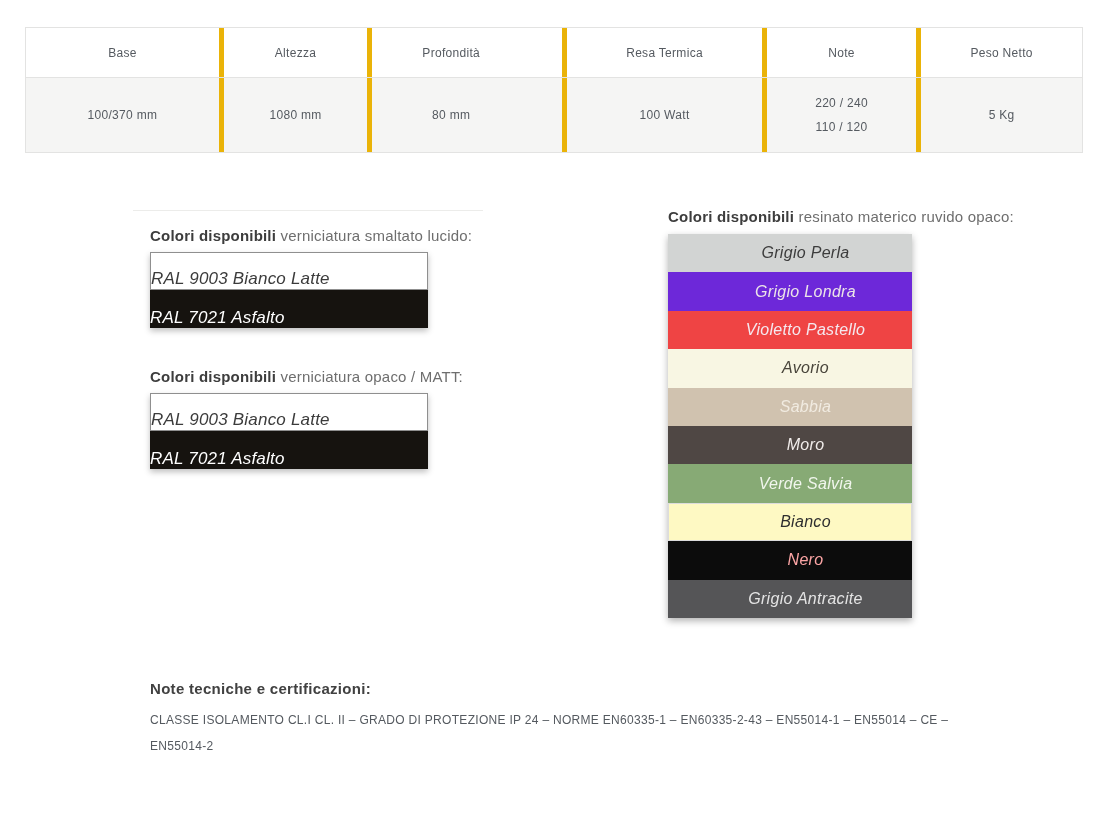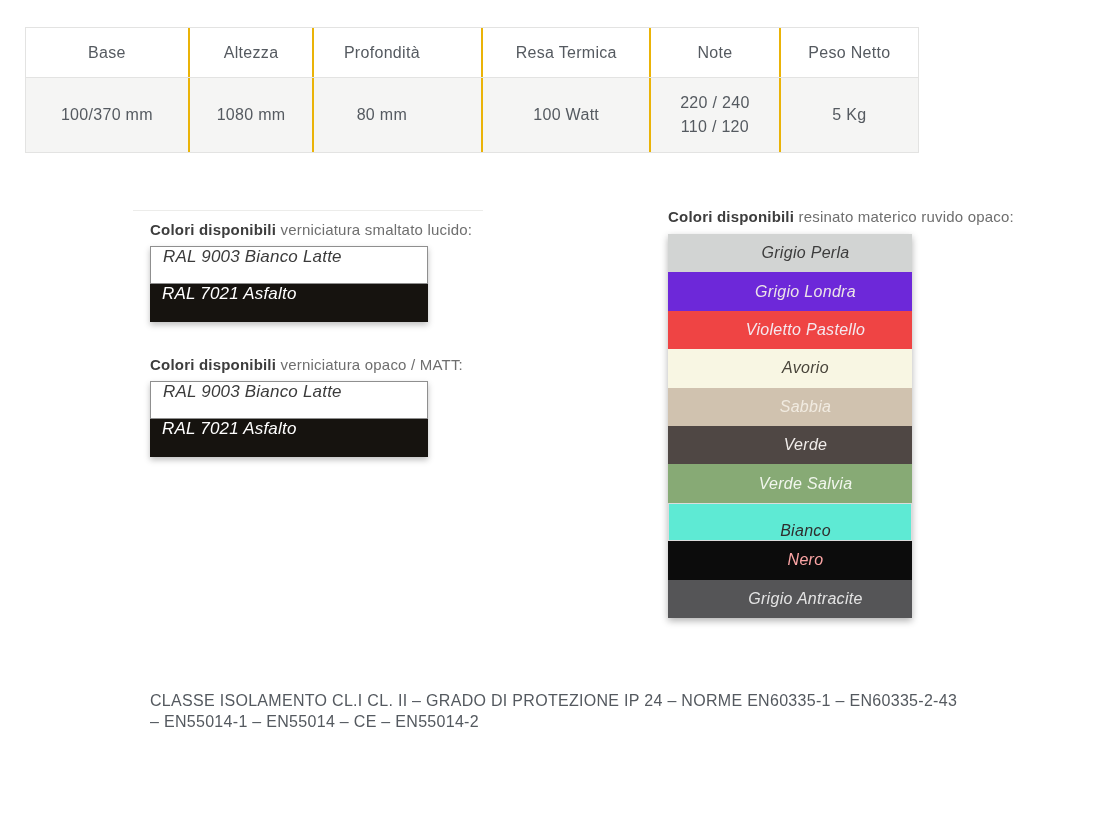--- a/index.html
+++ b/index.html
@@ -1,60 +1,60 @@
 <!DOCTYPE html>
 <html><head>
 <meta charset="utf-8">
 <style>
   * { margin:0; padding:0; box-sizing:border-box; }
   html,body { width:1118px; height:818px; background:#ffffff;
     font-family:"Liberation Sans", sans-serif; color:#54595f; overflow:hidden; }
 
   
-  .spec-table { position:absolute; left:25px; top:27px; width:894px;
-    border:1px solid #e3e3e2; font-size:16px; letter-spacing:.3px; }
+  .spec-table { position:absolute; left:25px; top:27px; width:1058px;
+    border:1px solid #e3e3e2; font-size:12px; letter-spacing:.3px; }
   .spec-row { display:flex; }
   .spec-row.head { background:#ffffff; border-bottom:1px solid #e3e3e2; }
   .spec-row.vals { background:#f5f5f4; }
   .spec-cell { display:flex; align-items:center; justify-content:center;
-    text-align:center; border-left:2px solid #eab308; color:#555a60; }
+    text-align:center; border-left:5px solid #eab308; color:#555a60; }
   .spec-cell:first-child { border-left:none; }
   .head .spec-cell { height:49px; }
   .vals .spec-cell { height:74px; }
   .spec-value { white-space:pre-line; line-height:24px; }
   .c0{width:199px;} .c1{width:153px;} .c2{width:168px;}
   .c3{width:206px;margin-left:32px;} .c4{width:159px;} .c5{width:171px;}
 
   
   .sec-title { font-size:15px; color:#6e6e6e; letter-spacing:.2px; white-space:nowrap; }
   .sec-title b { color:#3d3d3d; font-weight:700; }
 
   
   .left-col { position:absolute; left:133px; top:210px; width:350px;
     border-top:1px solid #ececea; }
   .left-inner { padding-left:17px; }
-  .left-inner .sec-title { margin-top:10px; }
+  .left-inner .sec-title { margin-top:16px; }
   .ral-group { width:278px; margin-top:8px; box-shadow:0 3px 6px rgba(0,0,0,.25); }
-  .ral-swatch { height:38px; display:flex; align-items:flex-start;
-    padding-left:12px; font-size:17px; font-style:italic; letter-spacing:.2px; }
+  .ral-swatch { height:38px; display:flex; align-items:flex-end;
+    font-size:17px; font-style:italic; letter-spacing:.2px; }
   .ral-swatch.bordered { border:1px solid #8f8f8f; }
   .gap { height:24px; }
 
   
   .right-col { position:absolute; left:668px; top:208px; width:244px; }
   .resin-list { margin-top:9px; box-shadow:0 3px 7px rgba(0,0,0,.3); }
   .resin-bar { height:38.4px; display:flex; align-items:center; justify-content:center;
     font-size:16px; font-style:italic; letter-spacing:.3px;padding-left:31px; }
   .resin-bar.bordered { border:1px solid #dcdcdc; }
 
   
   .notes { position:absolute; left:150px; top:680px; width:812px; }
   .notes-title { font-size:15px; font-weight:700; color:#414141; letter-spacing:.3px; }
-  .notes-body { margin-top:10px; font-size:16px; color:#54595f;
-    line-height:21px; letter-spacing:.3px; }
+  .notes-body { margin-top:10px; font-size:12px; color:#54595f;
+    line-height:26px; letter-spacing:.3px; }
 </style>
 </head>
 <body>
 
 <div class="spec-table">
   <div class="spec-row head">
     <div class="spec-cell c0">
         <span>Base</span>
       </div>
     <div class="spec-cell c1">
@@ -140,32 +140,33 @@
     <div class="resin-bar" style="background: #ef4444;">
         <span style="color: rgb(244, 232, 239);">Violetto Pastello</span>
       </div>
     <div class="resin-bar" style="background: rgb(248, 246, 227);">
         <span style="color: rgb(73, 69, 59);">Avorio</span>
       </div>
     <div class="resin-bar" style="background: rgb(208, 194, 175);">
         <span style="color: rgb(241, 235, 225);">Sabbia</span>
       </div>
     <div class="resin-bar" style="background: rgb(79, 71, 68);">
-        <span style="color: rgb(240, 236, 234);">Verde</span>
+        <span style="color: rgb(240, 236, 234);">Moro</span>
       </div>
     <div class="resin-bar" style="background: rgb(135, 170, 117);">
         <span style="color: rgb(241, 246, 237);">Verde Salvia</span>
       </div>
-    <div class="resin-bar bordered" style="background: #5eead4; align-items: flex-end;">
+    <div class="resin-bar bordered" style="background: #fef9c3;">
         <span style="color: rgb(47, 47, 47);">Bianco</span>
       </div>
     <div class="resin-bar" style="background: rgb(12, 12, 12);">
         <span style="color: #fca5a5;">Nero</span>
       </div>
     <div class="resin-bar" style="background: rgb(85, 85, 87);">
         <span style="color: rgb(228, 228, 228);">Grigio Antracite</span>
       </div>
   </div>
 </div>
 
 <div class="notes">
+  <div class="notes-title">Note tecniche e certificazioni:</div>
   <div class="notes-body">CLASSE ISOLAMENTO CL.I CL. II – GRADO DI PROTEZIONE IP 24 – NORME EN60335-1 – EN60335-2-43 – EN55014-1 – EN55014 – CE – EN55014-2</div>
 </div>
 
 </body></html>

